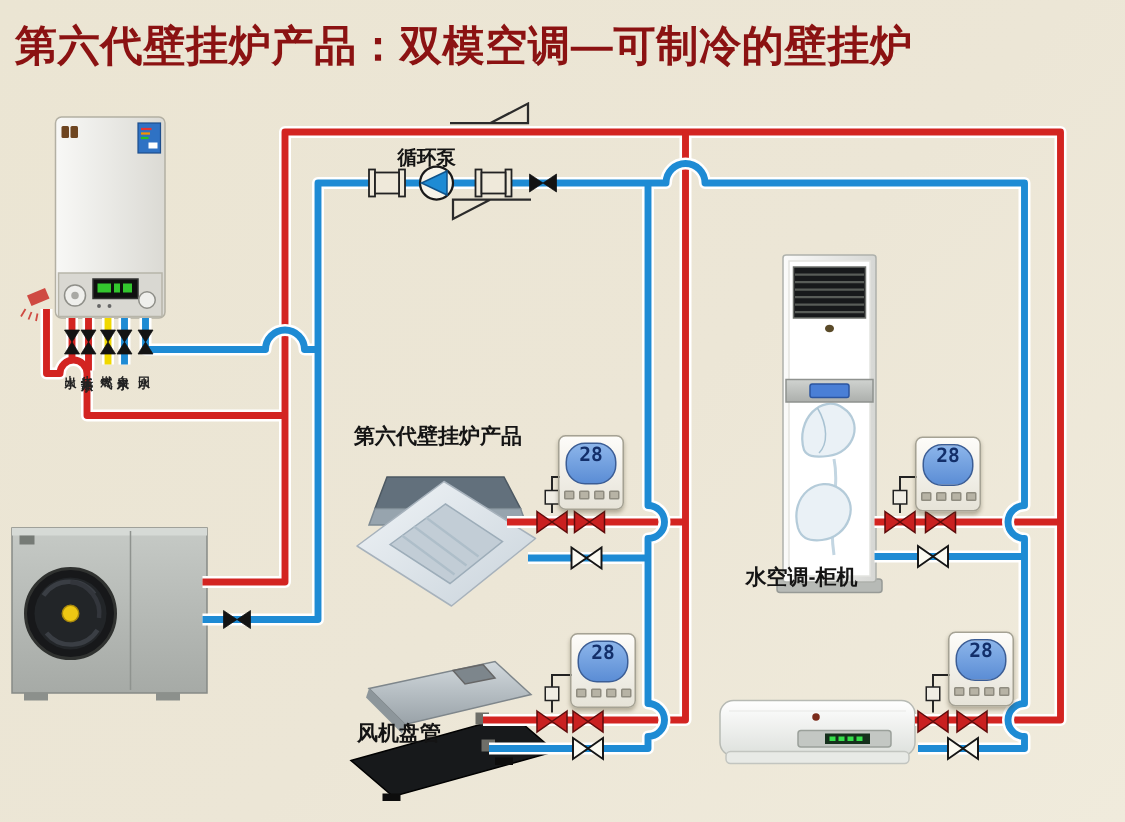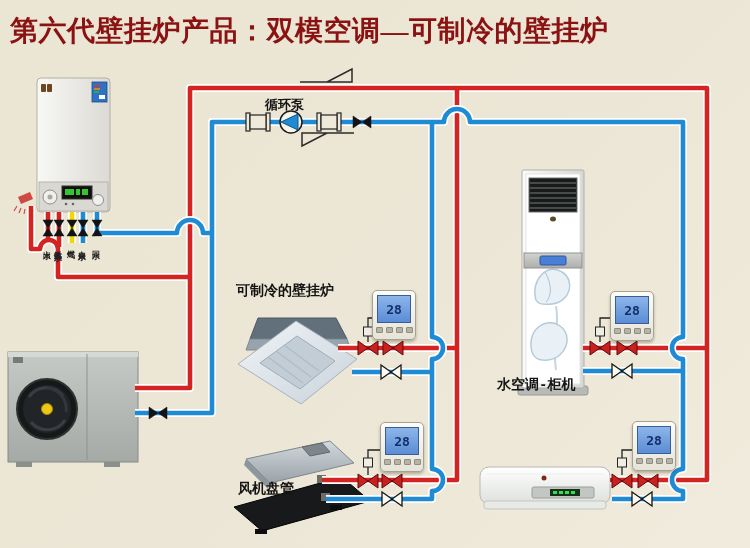--- a/index.html
+++ b/index.html
@@ -1,35 +1,35 @@
 <!DOCTYPE html>
 <html><head>
 <meta charset="utf-8">
 <style>
   html,body{margin:0;padding:0}
   #stage{position:relative;width:750px;height:548px;overflow:hidden;
          background:linear-gradient(135deg,#ebe5d3 0%,#ece6d6 55%,#f0ebdc 100%);
          font-family:"Liberation Sans",sans-serif}
   #pipes{position:absolute;left:0;top:0}
   .title{position:absolute;left:10px;top:12px;width:700px;
-         font-family:Liberation Serif, serif;font-weight:bold;font-size:28px;
+         font-family:Liberation Sans, sans-serif;font-weight:bold;font-size:28px;
          color:#8b1212;letter-spacing:0.5px;white-space:nowrap}
   .lbl{position:absolute;color:#141414;font-weight:bold;white-space:nowrap;
-       font-family:Liberation Mono, monospace}
+       font-family:Liberation Sans, sans-serif}
   .vlbl{position:absolute;writing-mode:vertical-rl;text-orientation:upright;
         font-size:8px;font-weight:bold;color:#222;line-height:1;
         font-family:"Liberation Serif",serif;letter-spacing:1px}
   .stat{position:absolute;width:42px;height:48px;
         background:linear-gradient(#fdfcf9,#e6e3d8);
         border:1px solid #a5a294;border-radius:5px;
         box-shadow:0 2px 3px rgba(70,60,35,.35)}
-  .stat-screen{margin:4px 4px 0;height:26px;border-radius:0;
+  .stat-screen{margin:4px 4px 0;height:26px;border-radius:13px;
         background:linear-gradient(#8cb5ea,#5b8dd5);
         border:1px solid #3b5d95;
-        display:flex;align-items:center;justify-content:center;
+        display:flex;align-items:flex-start;justify-content:center;
         color:#132f6a;font:bold 13px "DejaVu Sans Mono",monospace}
   .stat-buttons{display:flex;gap:3px;justify-content:center;margin-top:4px}
   .stat-buttons i{width:5px;height:4px;background:#b7b3a5;border:1px solid #8f8c80;border-radius:1px}
   
   .caseW{stroke:#fff;stroke-width:8;fill:none;stroke-linejoin:round}
   .pR{stroke:#d32421;stroke-width:4.6;fill:none;stroke-linejoin:round}
   .pB{stroke:#1e8bd4;stroke-width:4.6;fill:none;stroke-linejoin:round}
   .pY{stroke:#f0d800;stroke-width:4.6;fill:none;stroke-linejoin:round}
   .vRed{fill:#c92020;stroke:#5f0b0b;stroke-width:1}
   .vWhite{fill:#fbfaf1;stroke:#161616;stroke-width:1.3}
@@ -278,21 +278,21 @@
     <path class="vWhite" d="M 381,365 L 391,372 L 381,379 Z M 401,365 L 391,372 L 401,379 Z"></path>
     <path class="vWhite" d="M 612,364 L 622,371 L 612,378 Z M 632,364 L 622,371 L 632,378 Z"></path>
     <path class="vWhite" d="M 382,492 L 392,499 L 382,506 Z M 402,492 L 392,499 L 402,506 Z"></path>
     <path class="vWhite" d="M 632,492 L 642,499 L 632,506 Z M 652,492 L 642,499 L 652,506 Z"></path>
   </g>
 </svg>
 
 <div class="title">第六代壁挂炉产品：双模空调—可制冷的壁挂炉</div>
 
 <div class="lbl" style="left:265px;top:96px;font-size:13px">循环泵</div>
-<div class="lbl" style="left:236px;top:282px;font-size:14px">可制冷的壁挂炉</div>
+<div class="lbl" style="left:236px;top:282px;font-size:14px">第六代壁挂炉产品</div>
 <div class="lbl" style="left:238px;top:480px;font-size:14px">风机盘管</div>
 <div class="lbl" style="left:497px;top:376px;font-size:14px">水空调-柜机</div>
 
 <div class="vlbl" style="left:42px;top:244px">出水</div>
 <div class="vlbl" style="left:53px;top:244px">生活热水</div>
 <div class="vlbl" style="left:66px;top:244px">燃气</div>
 <div class="vlbl" style="left:77px;top:244px">自来水</div>
 <div class="vlbl" style="left:91px;top:244px">回水</div>
 
 <div class="stat" style="left:372px;top:290px">

